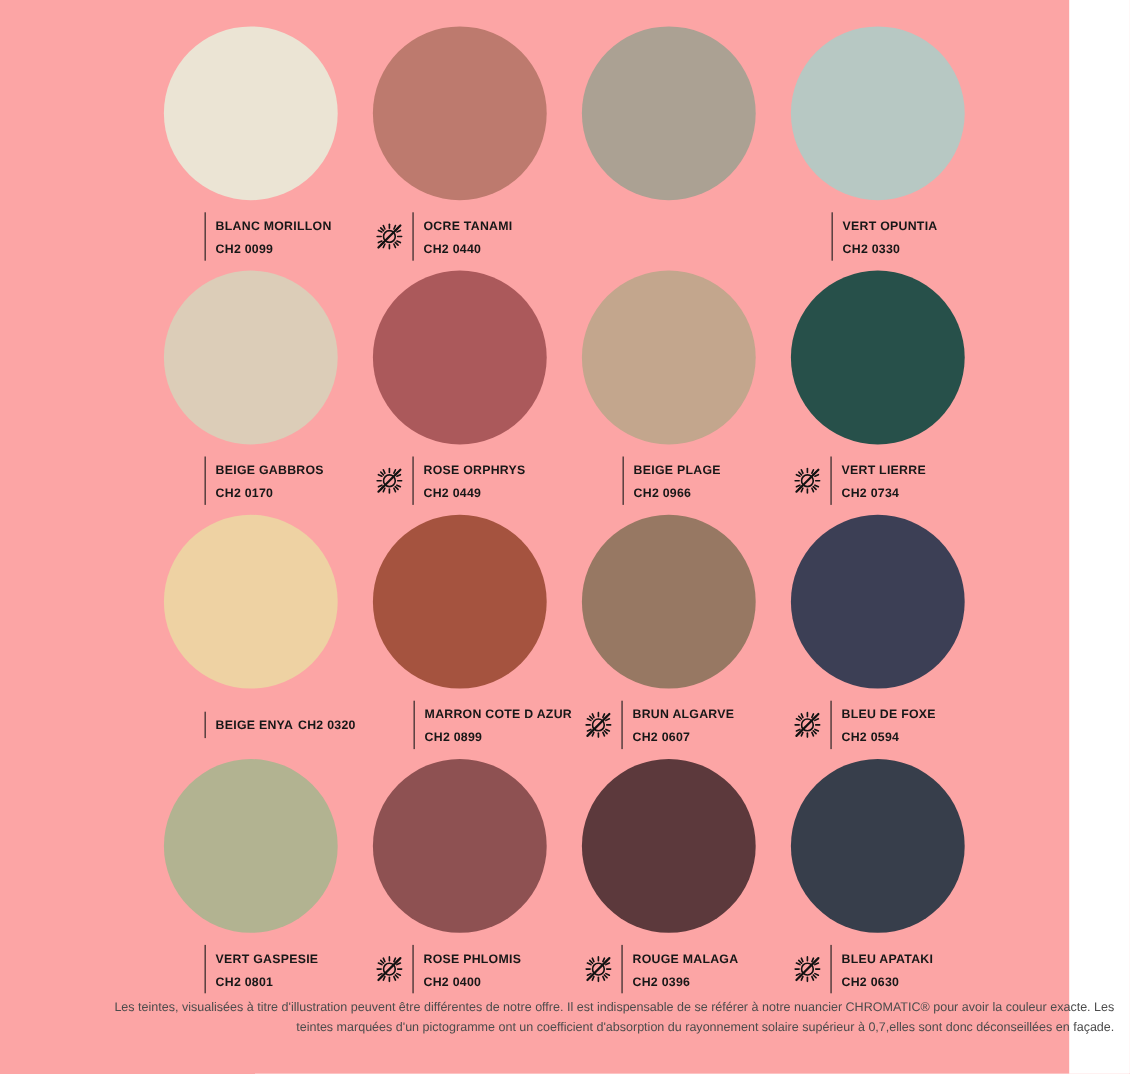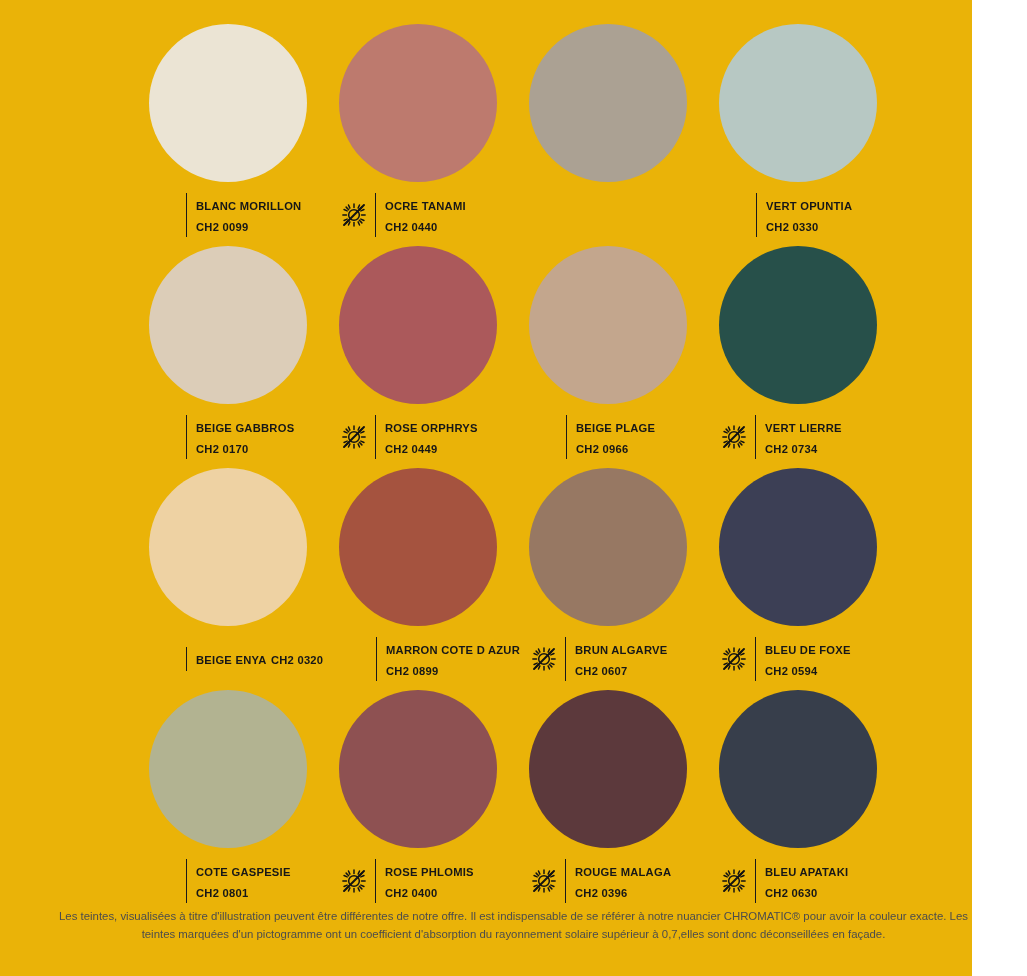--- a/index.html
+++ b/index.html
@@ -14,21 +14,21 @@
     height: 976px;
     font-family: "Liberation Sans", sans-serif;
     color: #1a1a1a;
     overflow: hidden;
   }
 
   .sheet {
     position: relative;
     width: 972px;
     height: 976px;
-    background: #eab308;
+    background: #fca5a5;
   }
 
   .swatch-grid {
     position: absolute;
     left: 138px;
     top: 24px;
     width: 760px;
     display: grid;
     grid-template-columns: repeat(4, 190px);
     grid-auto-rows: 222px;
@@ -104,21 +104,21 @@
     right: 0;
     top: 908px;
     width: 1027px;
     padding: 0 14px;
     text-align: center;
     font-size: 11.4px;
     line-height: 1.55;
     color: #4c4c4c;
     font-weight: normal;
   }
-  .footnote p { margin: 0; }
+  .footnote p { margin: 0; text-align: right; }
 </style>
 </head>
 <body style="background: rgb(255, 255, 255);">
 
 <div class="sheet">
 
   <div class="swatch-grid">
       <div class="swatch-cell">
     <div class="disc" style="background: rgb(235, 228, 212);"></div>
     <div class="label-block no-icon">
@@ -345,21 +345,21 @@
         <span class="label-name">BLEU DE FOXE</span>
         <span class="label-code">CH2 0594</span>
       </span>
     </div>
   </div>
       <div class="swatch-cell">
     <div class="disc" style="background: rgb(178, 179, 145);"></div>
     <div class="label-block no-icon">
 
       <span class="label-text">
-        <span class="label-name">COTE GASPESIE</span>
+        <span class="label-name">VERT GASPESIE</span>
         <span class="label-code">CH2 0801</span>
       </span>
     </div>
   </div>
       <div class="swatch-cell">
     <div class="disc" style="background: rgb(142, 81, 82);"></div>
     <div class="label-block has-icon">
       <span class="sun-icon">
         <svg viewBox="0 0 32 32" aria-hidden="true">
           <g stroke="#121212" stroke-width="1.7" fill="none" stroke-linecap="round">

